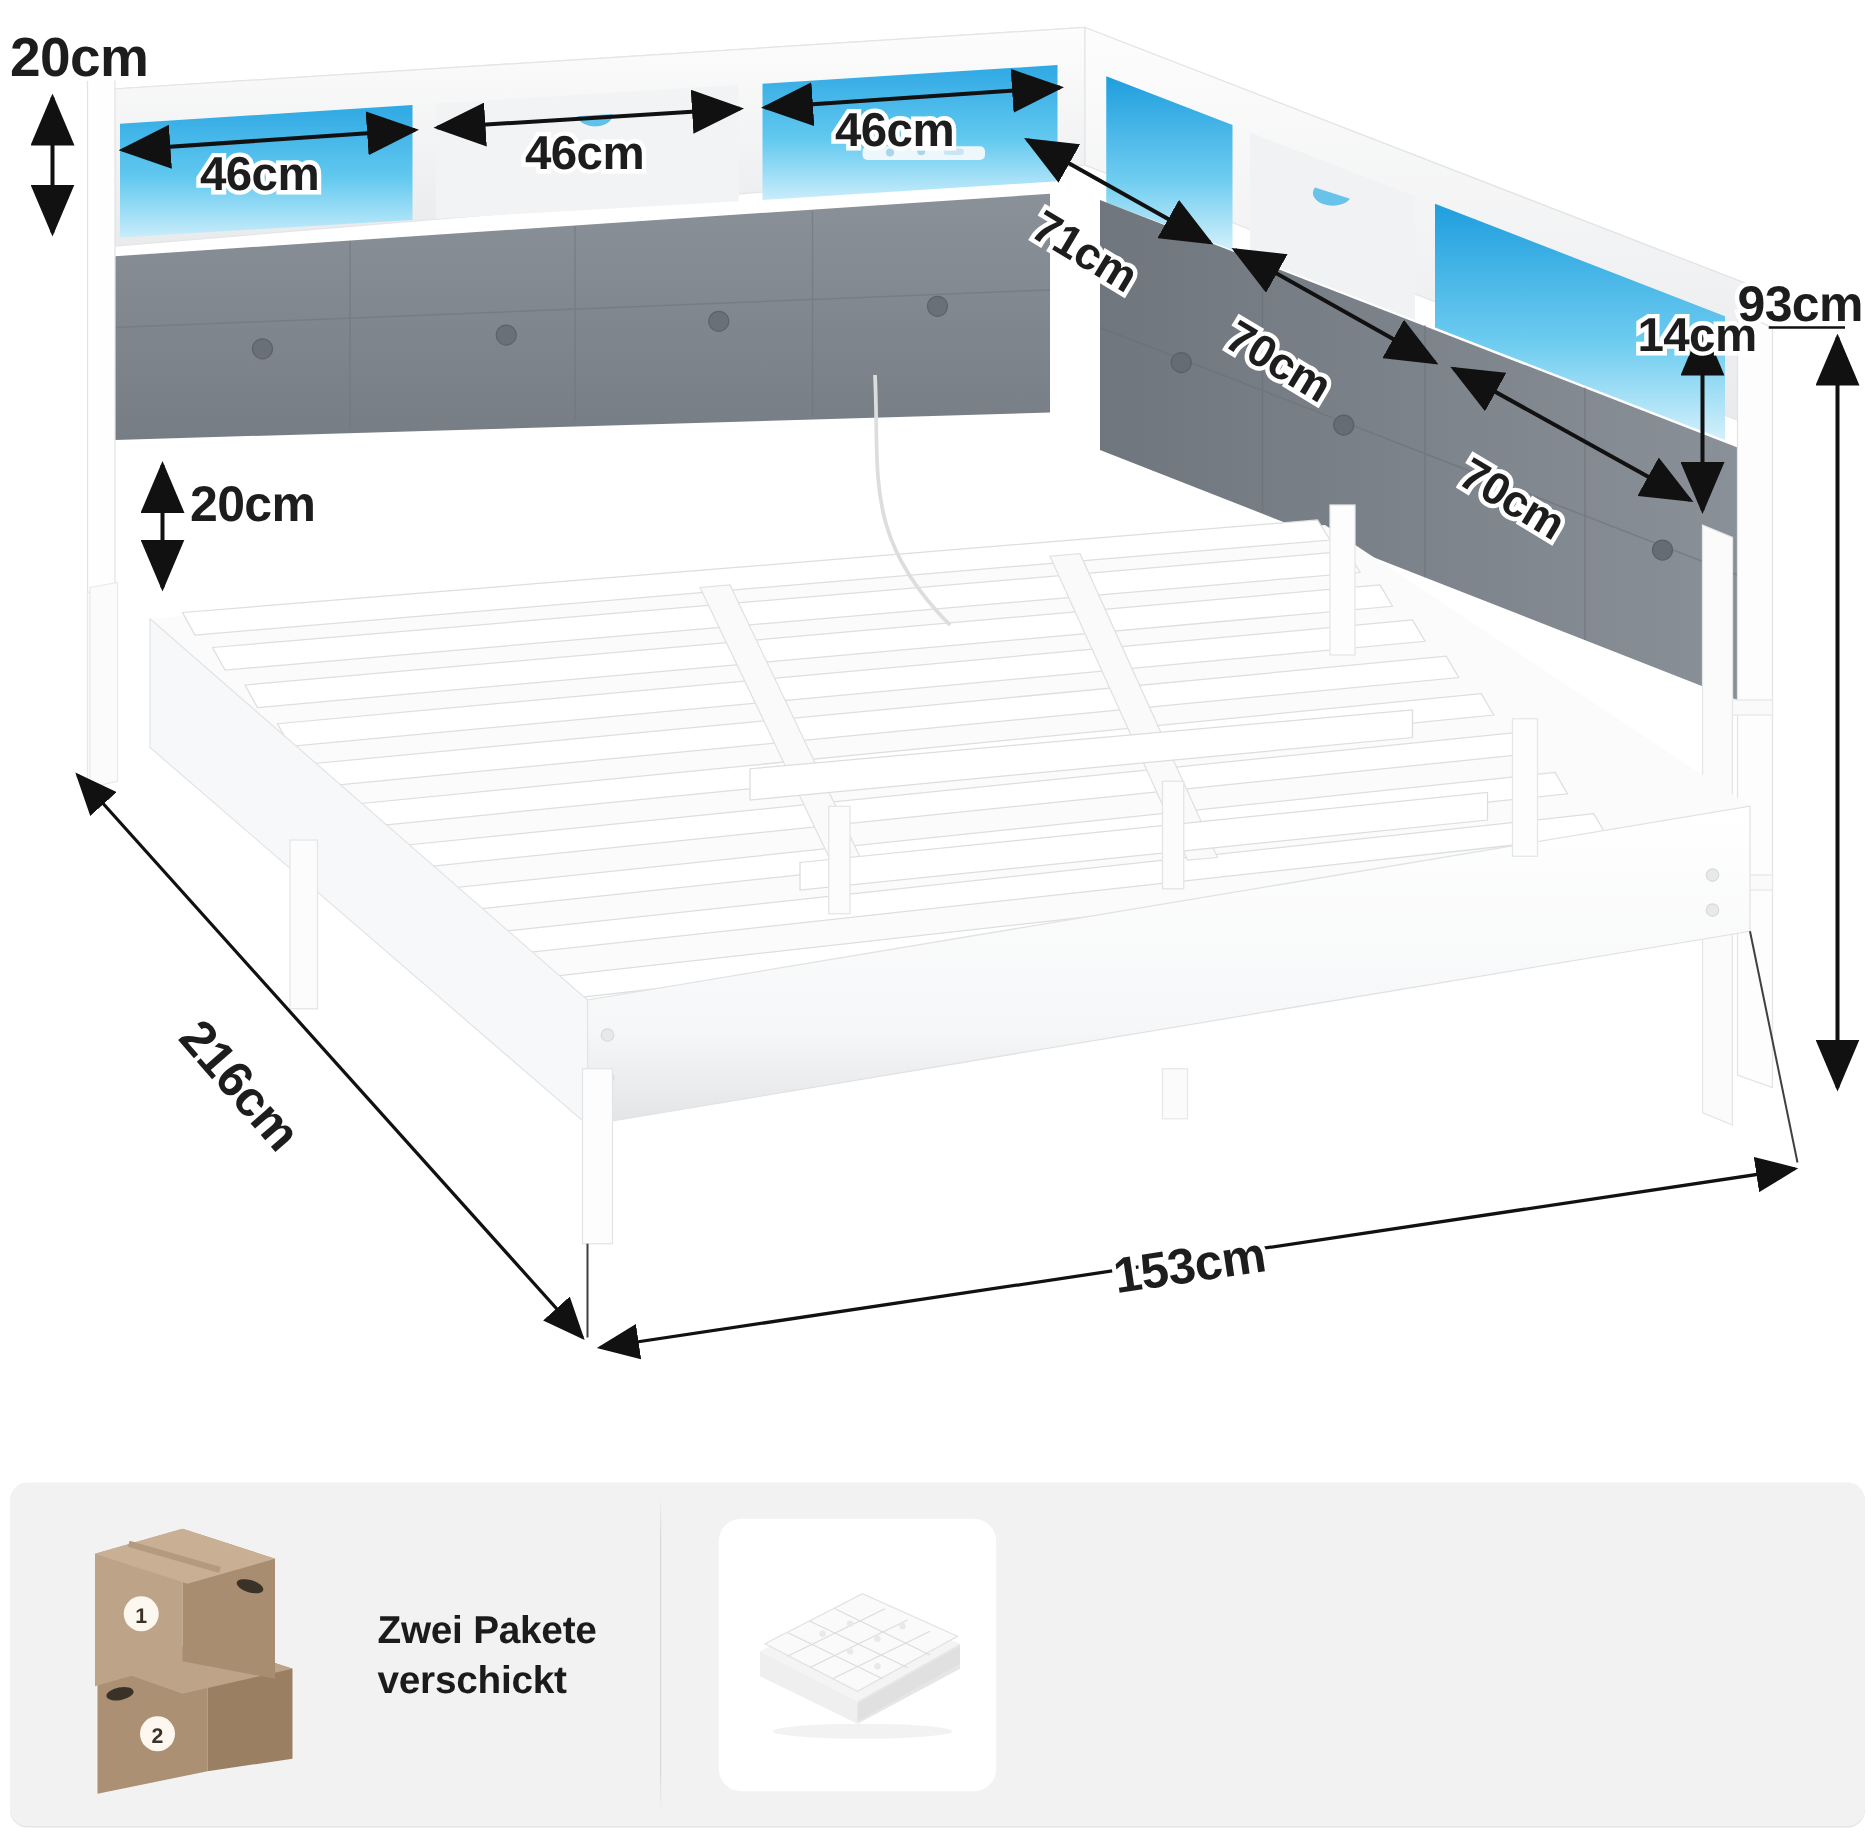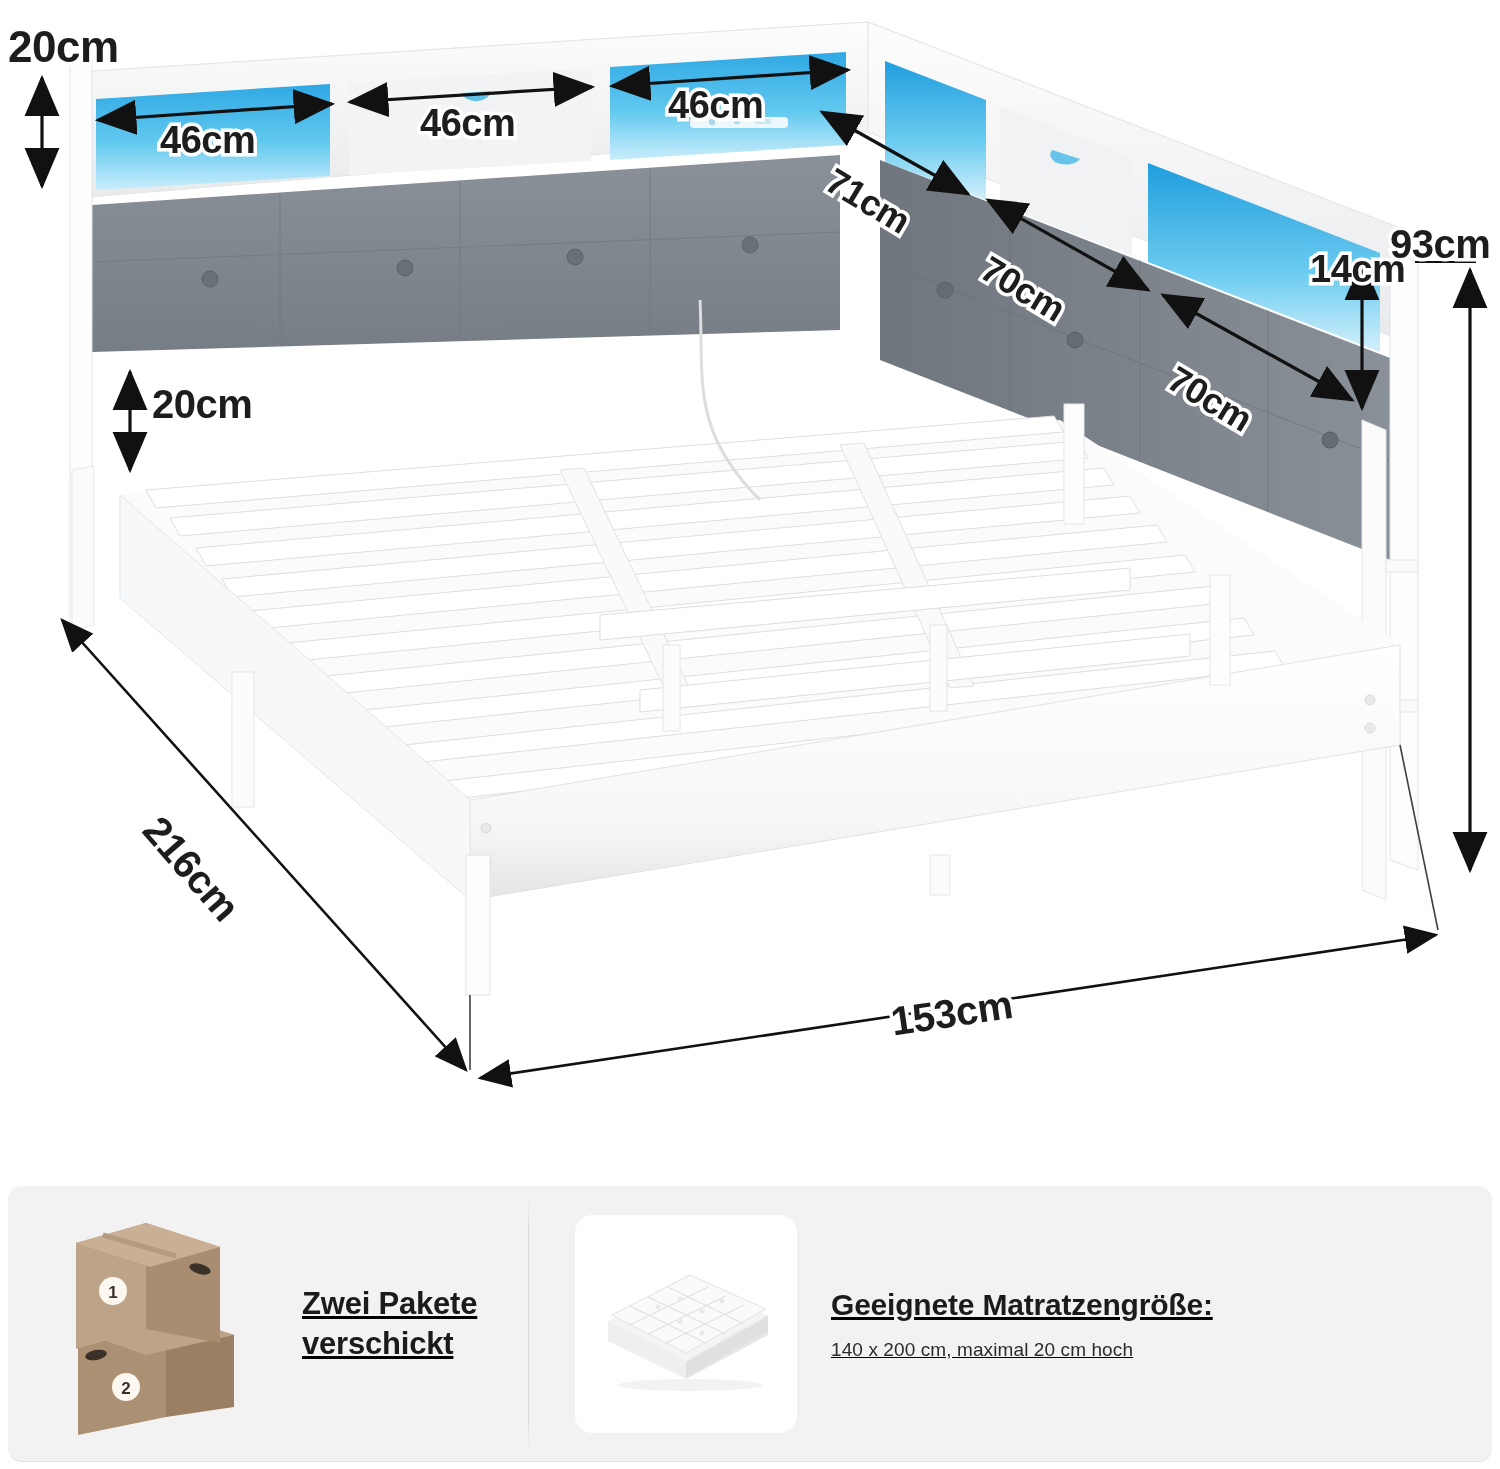--- a/index.html
+++ b/index.html
@@ -42,21 +42,21 @@
   .info-cell { display:flex; align-items:center; height:100%; }
   .info-cell.left { width:520px; padding-left:40px; }
   .info-cell.right { flex:1; padding-left:46px; }
   .divider { width:1px; background:linear-gradient(to bottom,#f2f2f2 0%,#d8d8d8 14%,#d8d8d8 86%,#f2f2f2 100%); margin:10px 0; }
 
   .thumb-boxes { width:220px; height:230px; position:relative; flex:none; }
   .thumb-card {
     width:222px; height:218px; background:#ffffff; border-radius:18px;
     display:flex; align-items:center; justify-content:center; flex:none;
   }
-  .info-text { margin-left:34px;text-decoration:underline; }
+  .info-text { margin-left:34px; }
   .info-title {
     font-size:31px; font-weight:700; color:#1b1b1b; line-height:1.28;
     letter-spacing:-0.2px;
   }
   .info-title.small { font-size:30px; }
   .info-sub { font-size:19px; color:#2b2b2b; margin-top:14px; letter-spacing:0.1px; }
 </style>
 </head>
 <body>
 
@@ -362,21 +362,17 @@
             <circle cx="72" cy="58" r="2.6"></circle>
               <circle cx="94" cy="50" r="2.6"></circle>
             <circle cx="116" cy="62" r="2.6"></circle>
               <circle cx="94" cy="72" r="2.6"></circle>
             <circle cx="136" cy="52" r="2.6"></circle>
               <circle cx="116" cy="84" r="2.6"></circle>
           </g>
           <ellipse cx="104" cy="136" rx="72" ry="6" fill="#ededed" opacity="0.7"></ellipse>
         </svg>
       </div>
-      <div class="info-text">
-        <div class="info-title small">Geeignete Matratzengröße:</div>
-        <div class="info-sub">140 x 200 cm, maximal 20 cm hoch</div>
-      </div>
     </div>
 
   </div>
 
 </div>
 
 </body></html>

